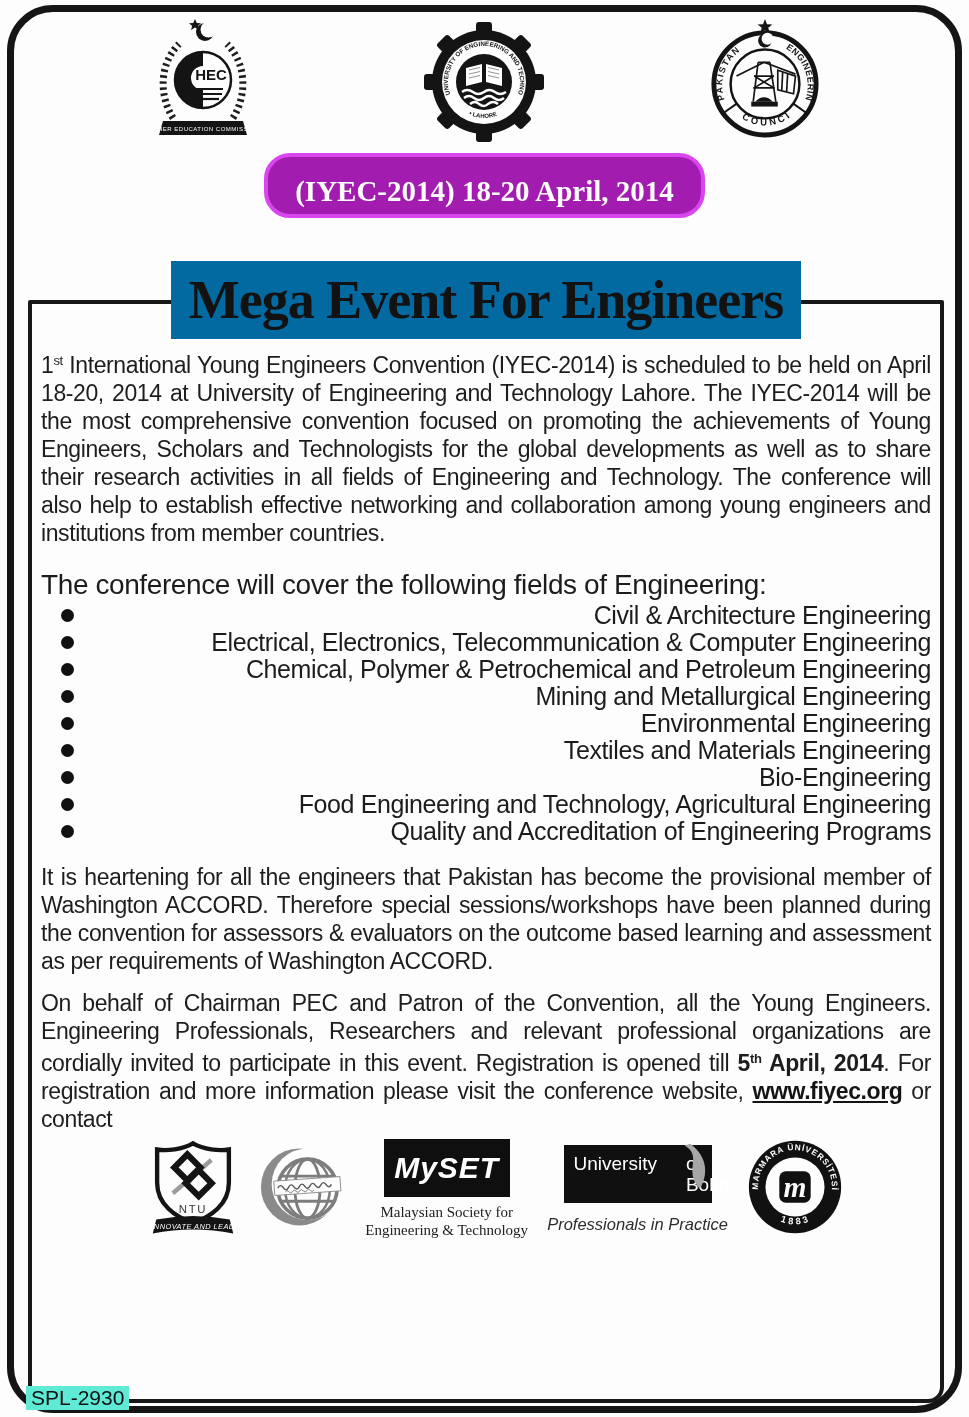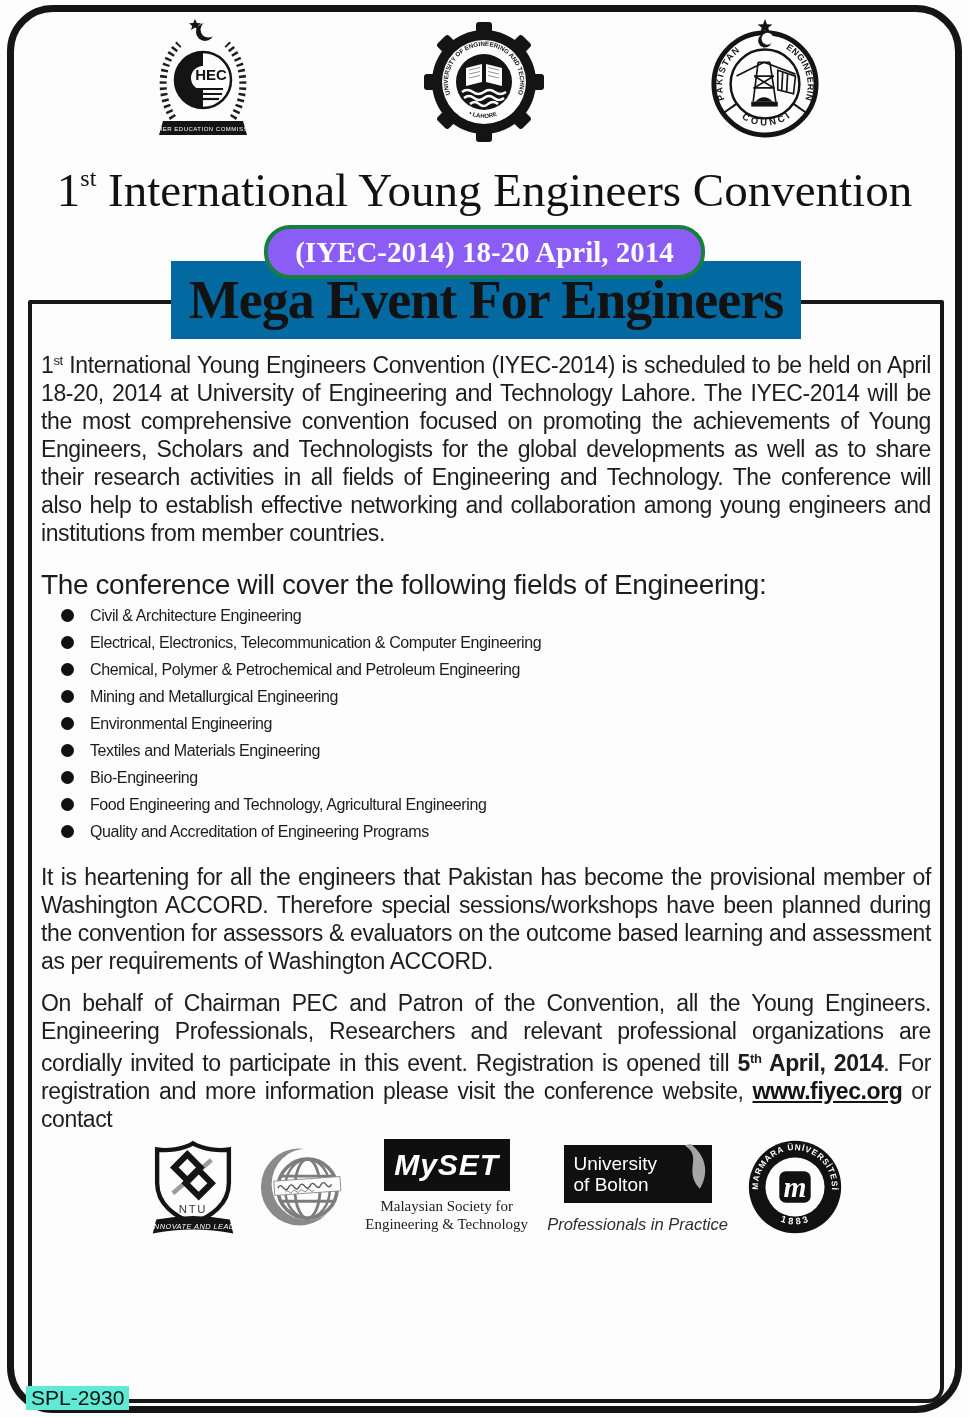--- a/index.html
+++ b/index.html
@@ -9,64 +9,64 @@
         border:7px solid #151515;border-radius:46px;pointer-events:none;z-index:6;}
 
   
   .header{position:absolute;top:14px;left:0;right:0;z-index:2;}
   .logo-row{display:flex;justify-content:space-between;align-items:flex-start;
         padding:4px 146px 0 146px;height:126px;}
   .main-title{text-align:center;font-family:"Liberation Serif",serif;
         font-size:47px;line-height:52px;margin-top:8px;color:#121212;white-space:nowrap;}
   .main-title sup{font-size:24px;vertical-align:20px;letter-spacing:0;}
   .badge-wrap{text-align:center;margin-top:9px;}
-  .date-badge{display:inline-block;background:#8b5cf6;color:#fcfcfc;
-        border:4px solid #15803d;border-radius:26px;padding:7px 27px 6px;
+  .date-badge{display:inline-block;background:#a21caf;color:#fcfcfc;
+        border:4px solid #d946ef;border-radius:26px;padding:18px 27px 6px;
         font-family:"Liberation Serif",serif;font-weight:bold;font-size:29px;white-space:nowrap;}
 
   
   .inner-box{position:absolute;top:300px;left:28px;right:25px;bottom:14px;
         border:4px solid #181818;border-radius:2px 2px 16px 16px;z-index:1;}
   .mega-heading{width:fit-content;margin:-43px auto 8px;padding:0 18px;background:#0369a1;
         font-family:"Liberation Serif",serif;font-weight:bold;font-size:54px;line-height:78px;
         letter-spacing:-1px;color:#121212;white-space:nowrap;}
   .body-pad{padding:0 9px;}
   .jpara{text-align:justify;font-size:23px;line-height:28px;letter-spacing:-0.4px;
         margin:0;color:#1d1d1d;}
   .p-intro{margin-top:1px;}
   .p-intro sup,.inv-bold sup{font-size:13px;vertical-align:8px;}
   .fields-heading{margin-top:22px;font-size:28px;letter-spacing:-0.4px;}
   ul.fields{list-style:none;margin:1px 0 0;padding:0;}
-  ul.fields li{display:flex;align-items:center;font-size:16px;line-height:27px;
-        letter-spacing:-0.4px;padding-left:20px;}
+  ul.fields li{display:flex;align-items:center;font-size:25px;line-height:27px;
+        letter-spacing:-0.4px;padding-left:20px;justify-content:space-between;}
   .dot{width:13px;height:13px;border-radius:50%;background:#111;margin-right:16px;flex:0 0 auto;}
   .p-accord{margin-top:18px;}
   .p-invite{margin-top:14px;}
   .inv-bold{font-weight:bold;}
   .website-link{font-weight:bold;text-decoration:underline;color:#141414;}
 
   
   .contact-box{margin-top:8px;background:#151515;color:#f5f5f5;text-align:center;
         padding:9px 4px 10px;}
   .c-line{font-size:24.5px;line-height:26px;}
   .c-name{font-weight:bold;font-size:25.5px;}
   .c-pos{font-weight:bold;}
 
   
   .sponsors{display:flex;justify-content:space-between;align-items:flex-start;
         padding:6px 88px 0 104px;}
   .sp{display:flex;flex-direction:column;align-items:center;}
-  .myset-box{width:126px;height:52px;background:#0f0f0f;display:flex;
+  .myset-box{width:126px;height:58px;background:#0f0f0f;display:flex;
         align-items:center;justify-content:center;}
   .myset-word{color:#fff;font-weight:bold;font-style:italic;font-size:30px;letter-spacing:1px;}
   .myset-cap{font-family:"Liberation Serif",serif;font-size:15px;line-height:18px;
         text-align:center;margin-top:6px;color:#222;}
   .bolton-box{width:148px;height:58px;background:#101010;display:flex;align-items:center;
         padding-left:10px;box-sizing:border-box;position:relative;margin-top:6px;}
-  .bolton-text{color:#fff;font-size:19px;line-height:21px;display:flex;flex-direction:column;}
+  .bolton-text{color:#fff;font-size:19px;line-height:21px;display:flex;flex-direction:row;gap:29px;}
   .swoosh-svg{position:absolute;right:1px;top:-4px;height:58px;width:32px;}
   .bolton-cap{font-style:italic;font-size:16.5px;margin-top:12px;color:#2d2d2d;}
 
   .spl-code{position:absolute;left:26px;bottom:7px;font-weight:normal;font-size:21px;
         color:#111;background:#5eead4;padding:0 5px;z-index:7;}
 </style>
 </head>
 <body>
 
 <div class="page">
@@ -163,21 +163,20 @@
           <path d="M58,44 L30,58 M58,44 L90,56"></path>
           <path d="M72,52 L90,58 L88,76 L72,72 Z"></path>
           <line x1="77" y1="54" x2="76" y2="73"></line>
             <line x1="82" y1="56" x2="81" y2="74"></line>
         </g>
         <path d="M49,84 q9,-9 18,0 Z" fill="#141414"></path>
         <rect x="45" y="84" width="27" height="5" fill="#141414"></rect>
       </svg>
     </div>
 
-    <div class="main-title"><span>1</span><sup>st</sup><span> International Young Engineers Convention</span></div>
 
     <div class="badge-wrap">
       <span class="date-badge">(IYEC-2014) 18-20 April, 2014</span>
     </div>
   </div>
 
   <div class="inner-box">
     <div class="mega-heading">Mega Event For Engineers</div>
 
     <div class="body-pad">

